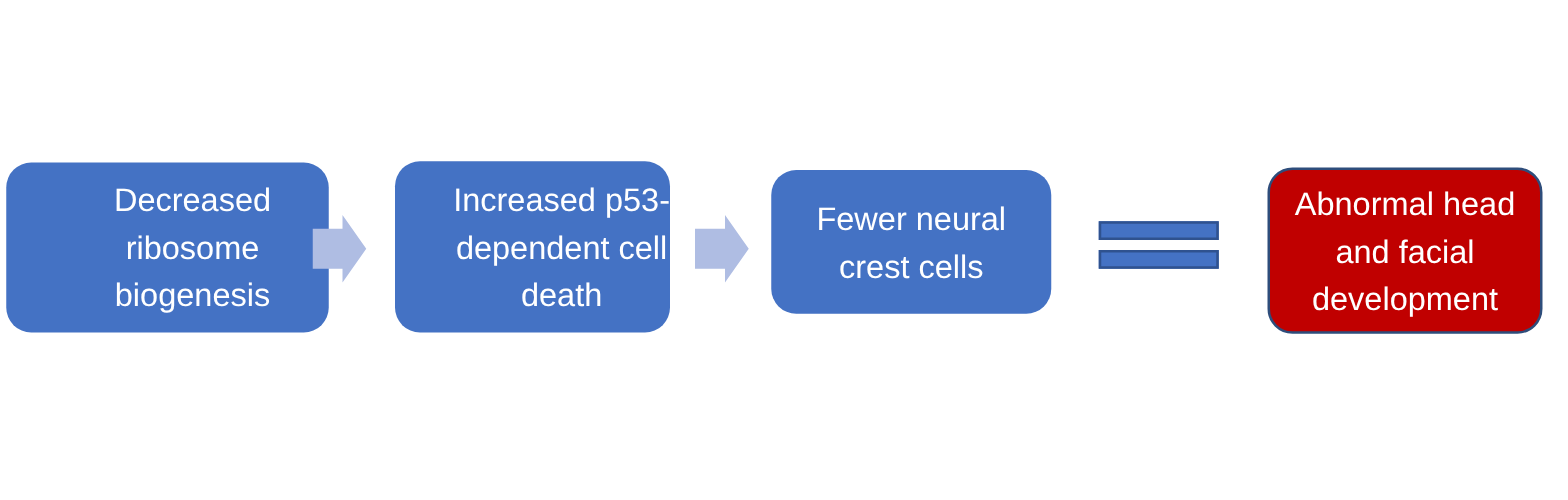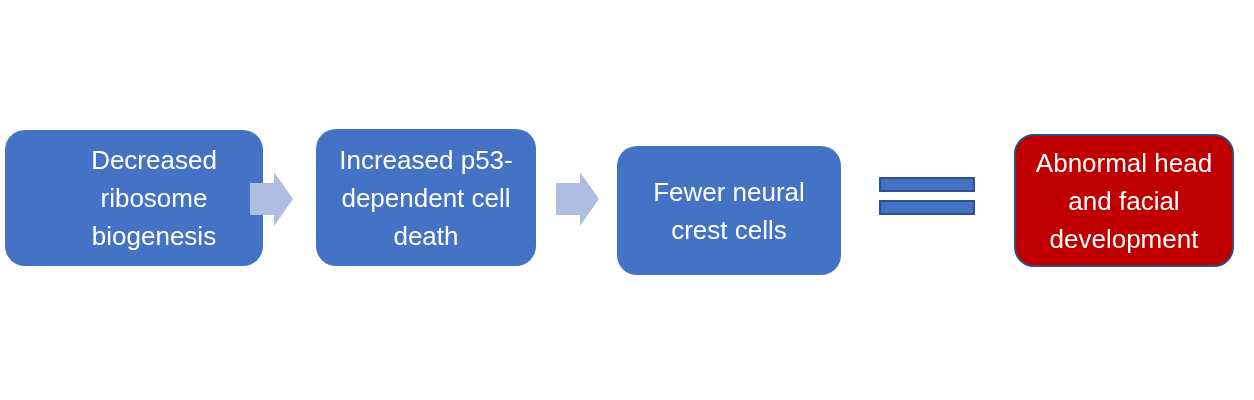--- a/index.html
+++ b/index.html
@@ -27,22 +27,22 @@
     text-align: center;
     font-size: 26px;
     line-height: 38px;
     white-space: pre-line;
   }
   .node.result {
     background: var(--result-fill);
     border: 2px solid var(--result-border);
   }
   #node-1 { left: 5px;    top: 130px; width: 258px; height: 136px; padding-left: 40px; }
-  #node-2 { left: 316px;  top: 129px; width: 220px; height: 137px; }
-  #node-3 { left: 617px;  top: 146px; width: 224px; height: 129px; }
+  #node-2 { left: 316px;  top: 129px; width: 220px; height: 137px; justify-content: flex-end; }
+  #node-3 { left: 617px;  top: 136px; width: 224px; height: 115px; }
   #node-4 { left: 1014px; top: 134px; width: 220px; height: 133px; }
 
   .block-arrow {
     position: absolute;
     width: 44px;
     height: 56px;
   }
   #arrow-1 { left: 250px; top: 171px; }
   #arrow-2 { left: 556px; top: 171px; }
   .block-arrow polygon { fill: var(--arrow-fill); }

